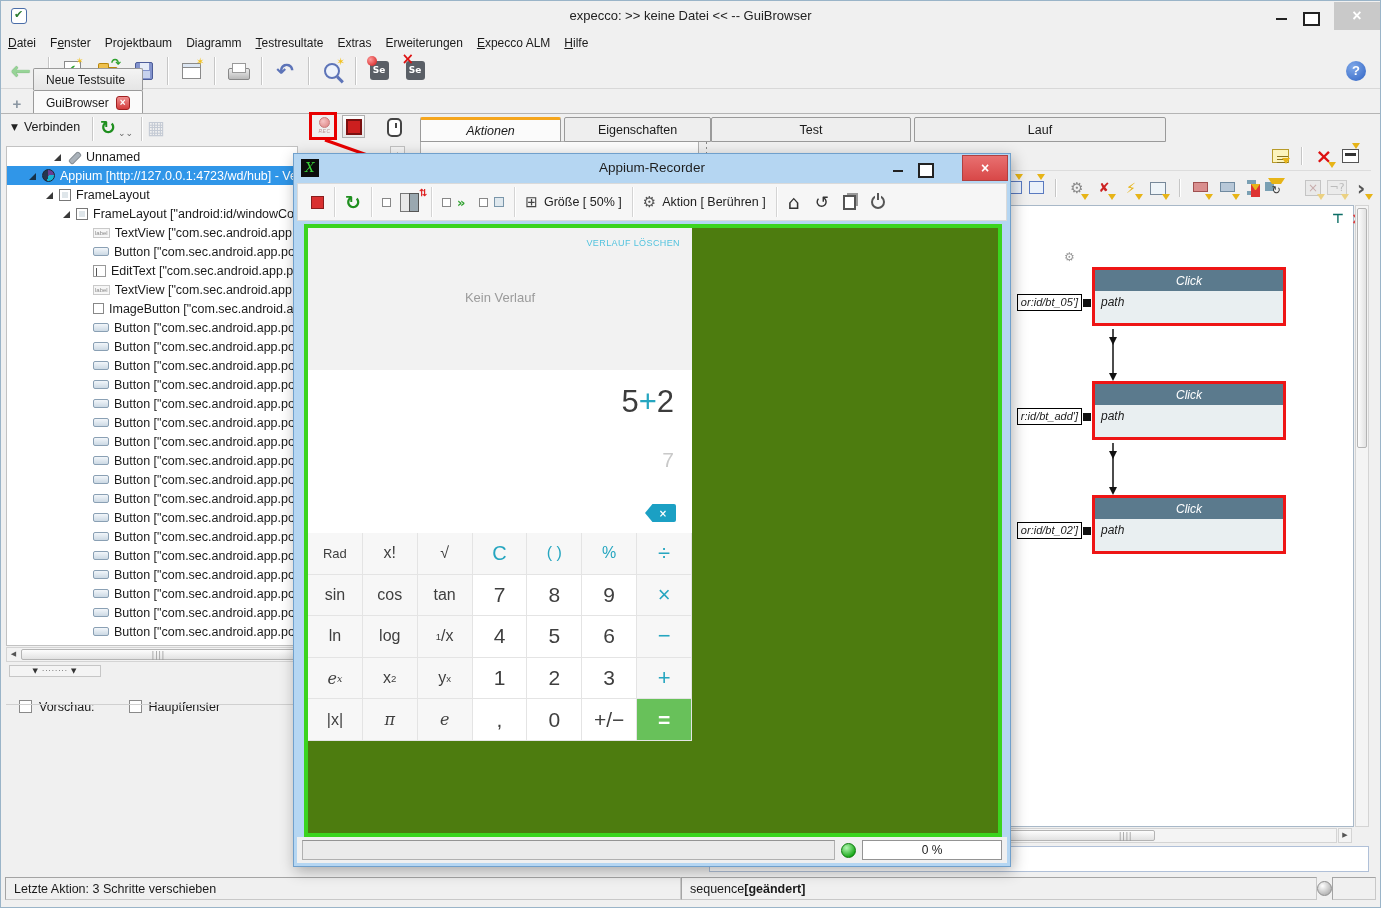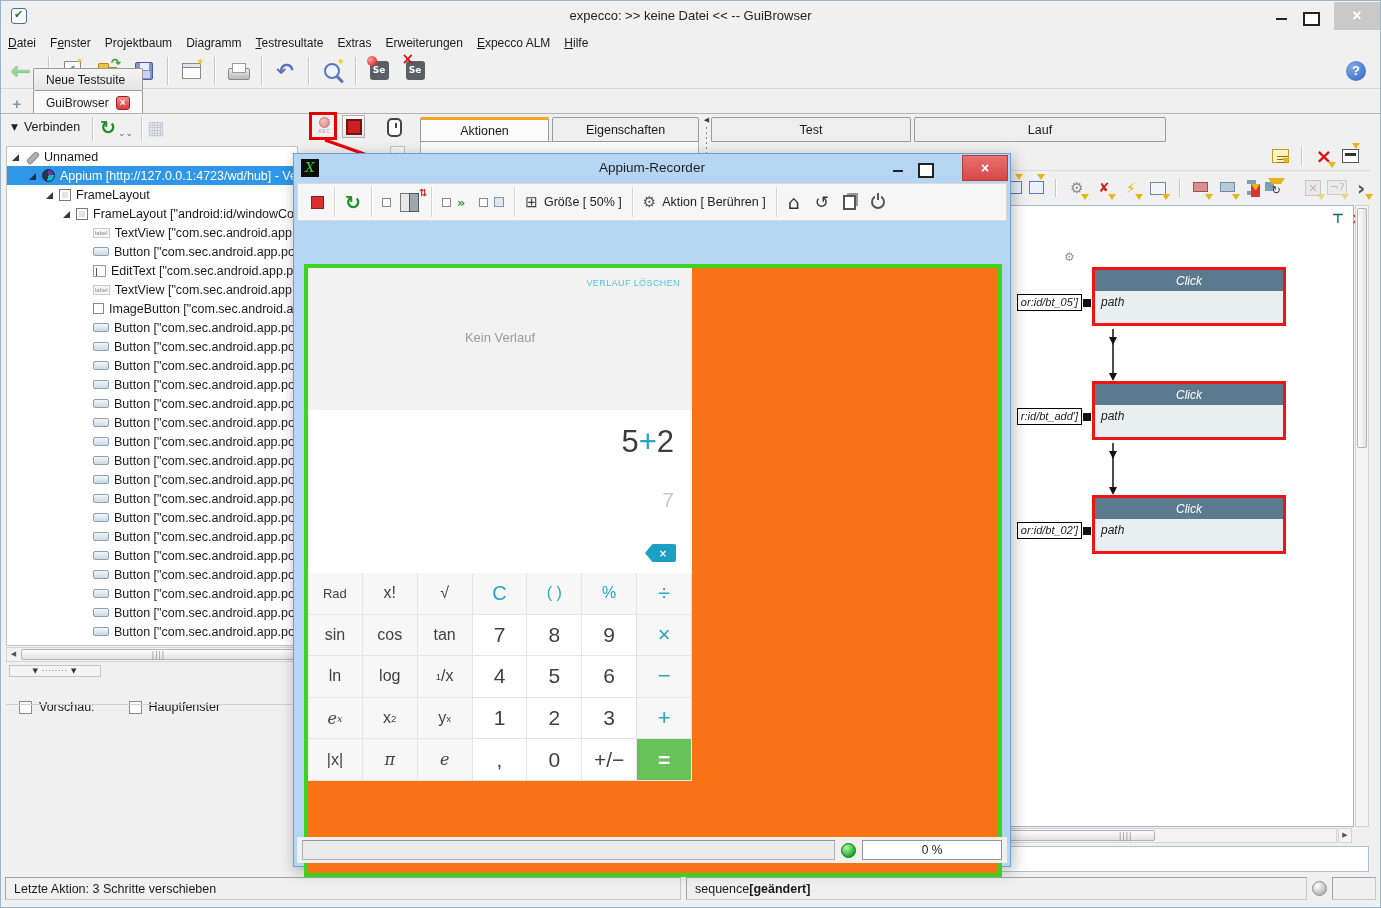--- a/index.html
+++ b/index.html
@@ -105,28 +105,28 @@
   .tlabel{overflow:hidden;}
 
   .tree-hscroll{position:absolute;left:5px;top:646px;width:292px;height:15px;background:#f2f2f2;border:1px solid #d4d4d4;display:flex;align-items:stretch;}
   .ts-arrow{width:13px;text-align:center;font-size:7px;line-height:13px;color:#555;font-family:"DejaVu Sans",sans-serif;}
   .ts-thumb{flex:1;margin:1px;background:linear-gradient(#fdfdfd,#e2e2e2);border:1px solid #b4b4b4;border-radius:2px;position:relative;}
   .ts-thumb::after{content:"||||";position:absolute;left:50%;top:0;transform:translateX(-50%);font-size:9px;color:#999;letter-spacing:1px;}
   .mini-split{position:absolute;left:8px;top:664px;width:92px;height:12px;border:1px solid #c6c6c6;background:#f4f4f4;font-size:7px;color:#333;line-height:10px;text-align:center;letter-spacing:1px;font-family:"DejaVu Sans",sans-serif;}
   .mini-split::before{content:"▼ ········ ▼";}
   .check-row{position:absolute;left:18px;top:677px;display:flex;align-items:center;height:20px;}
   .cbox{width:13px;height:13px;background:#fff;border:1px solid #8a8a8a;margin-right:7px;flex:none;}
-  .check-item{display:flex;align-items:center;margin-right:34px;font-size:12.5px;margin-top:38px;}
+  .check-item{display:flex;margin-right:34px;font-size:12.5px;margin-top:38px;}
   .lp-div{position:absolute;left:5px;top:703px;width:292px;border-top:1px solid #d0d0d0;}
 
   
   .midtabs{position:absolute;left:419px;top:116px;display:flex;z-index:2;}
   .ptab{height:25px;padding:0 10px;border:1px solid #9a9a9a;background:#eeeeee;display:flex;align-items:center;justify-content:center;margin-right:3px;border-radius:2px 2px 0 0;font-size:12.5px;}
   .ptab.active{background:#fbfbfb;border-top:3px solid #f5a61e;}
-  .midtabs .ptab:nth-child(1){width:129px;}
+  .midtabs .ptab:nth-child(1){width:141px;font-style:italic;}
   .midtabs .ptab:nth-child(2){width:147px;}
   .mid-content{position:absolute;left:419px;top:140px;width:279px;height:14px;background:#fbfbfb;border:1px solid #b0b0b0;}
   .vsplit{position:absolute;left:701px;top:115px;width:9px;height:38px;}
   .vsplit::before{content:"◀";font-size:7px;color:#444;display:block;text-align:center;font-family:"DejaVu Sans",sans-serif;}
   .vsplit::after{content:"";display:block;margin:3px auto 0;width:1px;height:26px;background:repeating-linear-gradient(#888 0 2px,transparent 2px 5px);}
 
   
   .right-panel{position:absolute;left:706px;top:114px;width:664px;height:760px;}
   .rtabs{position:absolute;left:4px;top:2px;display:flex;}
   .rtabs .ptab:nth-child(1){width:200px;}
@@ -209,21 +209,21 @@
   .r-green-arr{color:#2ea12e;font-weight:bold;font-size:13px;font-family:"DejaVu Sans",sans-serif;}
   .r-box{width:10px;height:10px;border:1px solid #7a96aa;background:#dfe8ee;display:inline-block;}
   .r-grid{font-size:15px;color:#444;font-family:"DejaVu Sans",sans-serif;}
   .r-gear{font-size:15px;color:#555;font-family:"DejaVu Sans",sans-serif;}
   .r-home{font-size:19px;color:#333;font-family:"DejaVu Sans",sans-serif;}
   .r-undo{font-size:17px;color:#333;font-family:"DejaVu Sans",sans-serif;}
   .r-window{width:13px;height:15px;border:2px solid #555;background:#fff;box-shadow:3px -3px 0 -1px #999;}
   .r-power{width:14px;height:14px;border:2px solid #555;border-radius:50%;position:relative;}
   .r-power::before{content:"";position:absolute;left:4px;top:-4px;width:2px;height:7px;background:#555;box-shadow:-2px 0 0 #f6f6f6,2px 0 0 #f6f6f6;}
 
-  .green-area{position:absolute;left:10px;top:70px;width:698px;height:613px;border:4px solid #3bd41e;background:#f97316;margin-top:40px;}
+  .green-area{position:absolute;left:10px;top:70px;width:698px;height:613px;border:4px solid #3bd41e;background:#4d7c0f;}
   .calc{position:absolute;left:0;top:0;width:384px;height:513px;}
   .calc-history{position:relative;height:142px;background:#f2f2f2;}
   .clear-history{position:absolute;right:12px;top:10px;font-size:9px;color:#53c3de;letter-spacing:0.4px;}
   .no-history{position:absolute;left:0;right:0;top:62px;text-align:center;color:#9b9b9b;font-size:13px;}
   .calc-display{position:relative;height:163px;background:#fff;}
   .expr{position:absolute;right:18px;top:14px;font-size:31px;color:#3c3c3c;}
   .expr .accent{color:#26a6c0;}
   .preview{position:absolute;right:18px;top:78px;font-size:21px;color:#c9c9c9;}
   .backspace{position:absolute;right:16px;bottom:11px;width:31px;height:18px;background:#1ba0c4;border-radius:2px;
              clip-path:polygon(24% 0,100% 0,100% 100%,24% 100%,0 50%);color:#fff;font-size:10px;font-weight:bold;
@@ -238,21 +238,21 @@
   .ckey.op{color:#26a6c0;font-size:22px;}
   .ckey.eq{background:#68c15a;color:#fff;font-size:21px;font-weight:bold;}
   .ckey.it{font-style:italic;font-family:"DejaVu Serif",serif;}
   .rfooter{position:absolute;left:3px;right:3px;bottom:3px;height:26px;background:#f0f0f0;display:flex;align-items:center;gap:6px;padding:0 5px;}
   .rstatus-field{flex:1;height:20px;border:1px solid #b0b0b0;border-top-color:#949494;background:#ebebeb;}
   .rled{width:15px;height:15px;border-radius:50%;background:radial-gradient(circle at 35% 30%,#b2f7b2,#18a818 75%);border:1px solid #0c7a0c;flex:none;}
   .rprogress{width:140px;height:20px;border:1px solid #949494;background:#fff;text-align:center;line-height:19px;font-size:12px;flex:none;}
 
   
   .annot-line{position:absolute;left:0;top:0;z-index:25;pointer-events:none;}
-  .status{position:absolute;left:4px;top:874px;right:4px;height:27px;display:flex;align-items:center;gap:5px;}
+  .status{position:absolute;left:4px;top:874px;right:4px;height:27px;display:flex;align-items:center;}
   .sfield{height:23px;border:1px solid #c8c8c8;border-top-color:#a4a4a4;border-left-color:#a4a4a4;background:#f0f0f0;display:flex;align-items:center;padding:0 8px;font-size:12.5px;}
   .sfield.f1{width:676px;}
   .sfield.f2{flex:1;}
   .sled{width:15px;height:15px;border-radius:50%;background:radial-gradient(circle at 35% 30%,#ffffff,#b4b4b4 75%);border:1px solid #8e8e8e;flex:none;}
   .sfield.f3{width:44px;}
 </style>
 </head>
 <body>
 
 <div class="app">
@@ -346,21 +346,21 @@
   <span class="rec-icon">
       <i class="dot"></i>
       <i class="lbl">REC</i>
     </span>
   <span class="rec-outline"></span>
   <span class="stop-btn"></span>
   <span class="mouse-btn"></span>
   <span class="mini-up">▲</span>
 
   <div class="tree">
-      <div class="trow" style="padding-left: 4px;">
+      <div class="trow" style="padding-left: 4px; margin-left: 42px;">
         <span class="texp open"></span>
         <span class="ti ti-wrench"></span>
         <span class="tlabel">Unnamed</span>
       </div>
       <div class="trow sel" style="padding-left: 21px;">
         <span class="texp open"></span>
         <span class="ti ti-appium"></span>
         <span class="tlabel">Appium [http://127.0.0.1:4723/wd/hub] - Ve</span>
       </div>
       <div class="trow" style="padding-left: 38px;">

